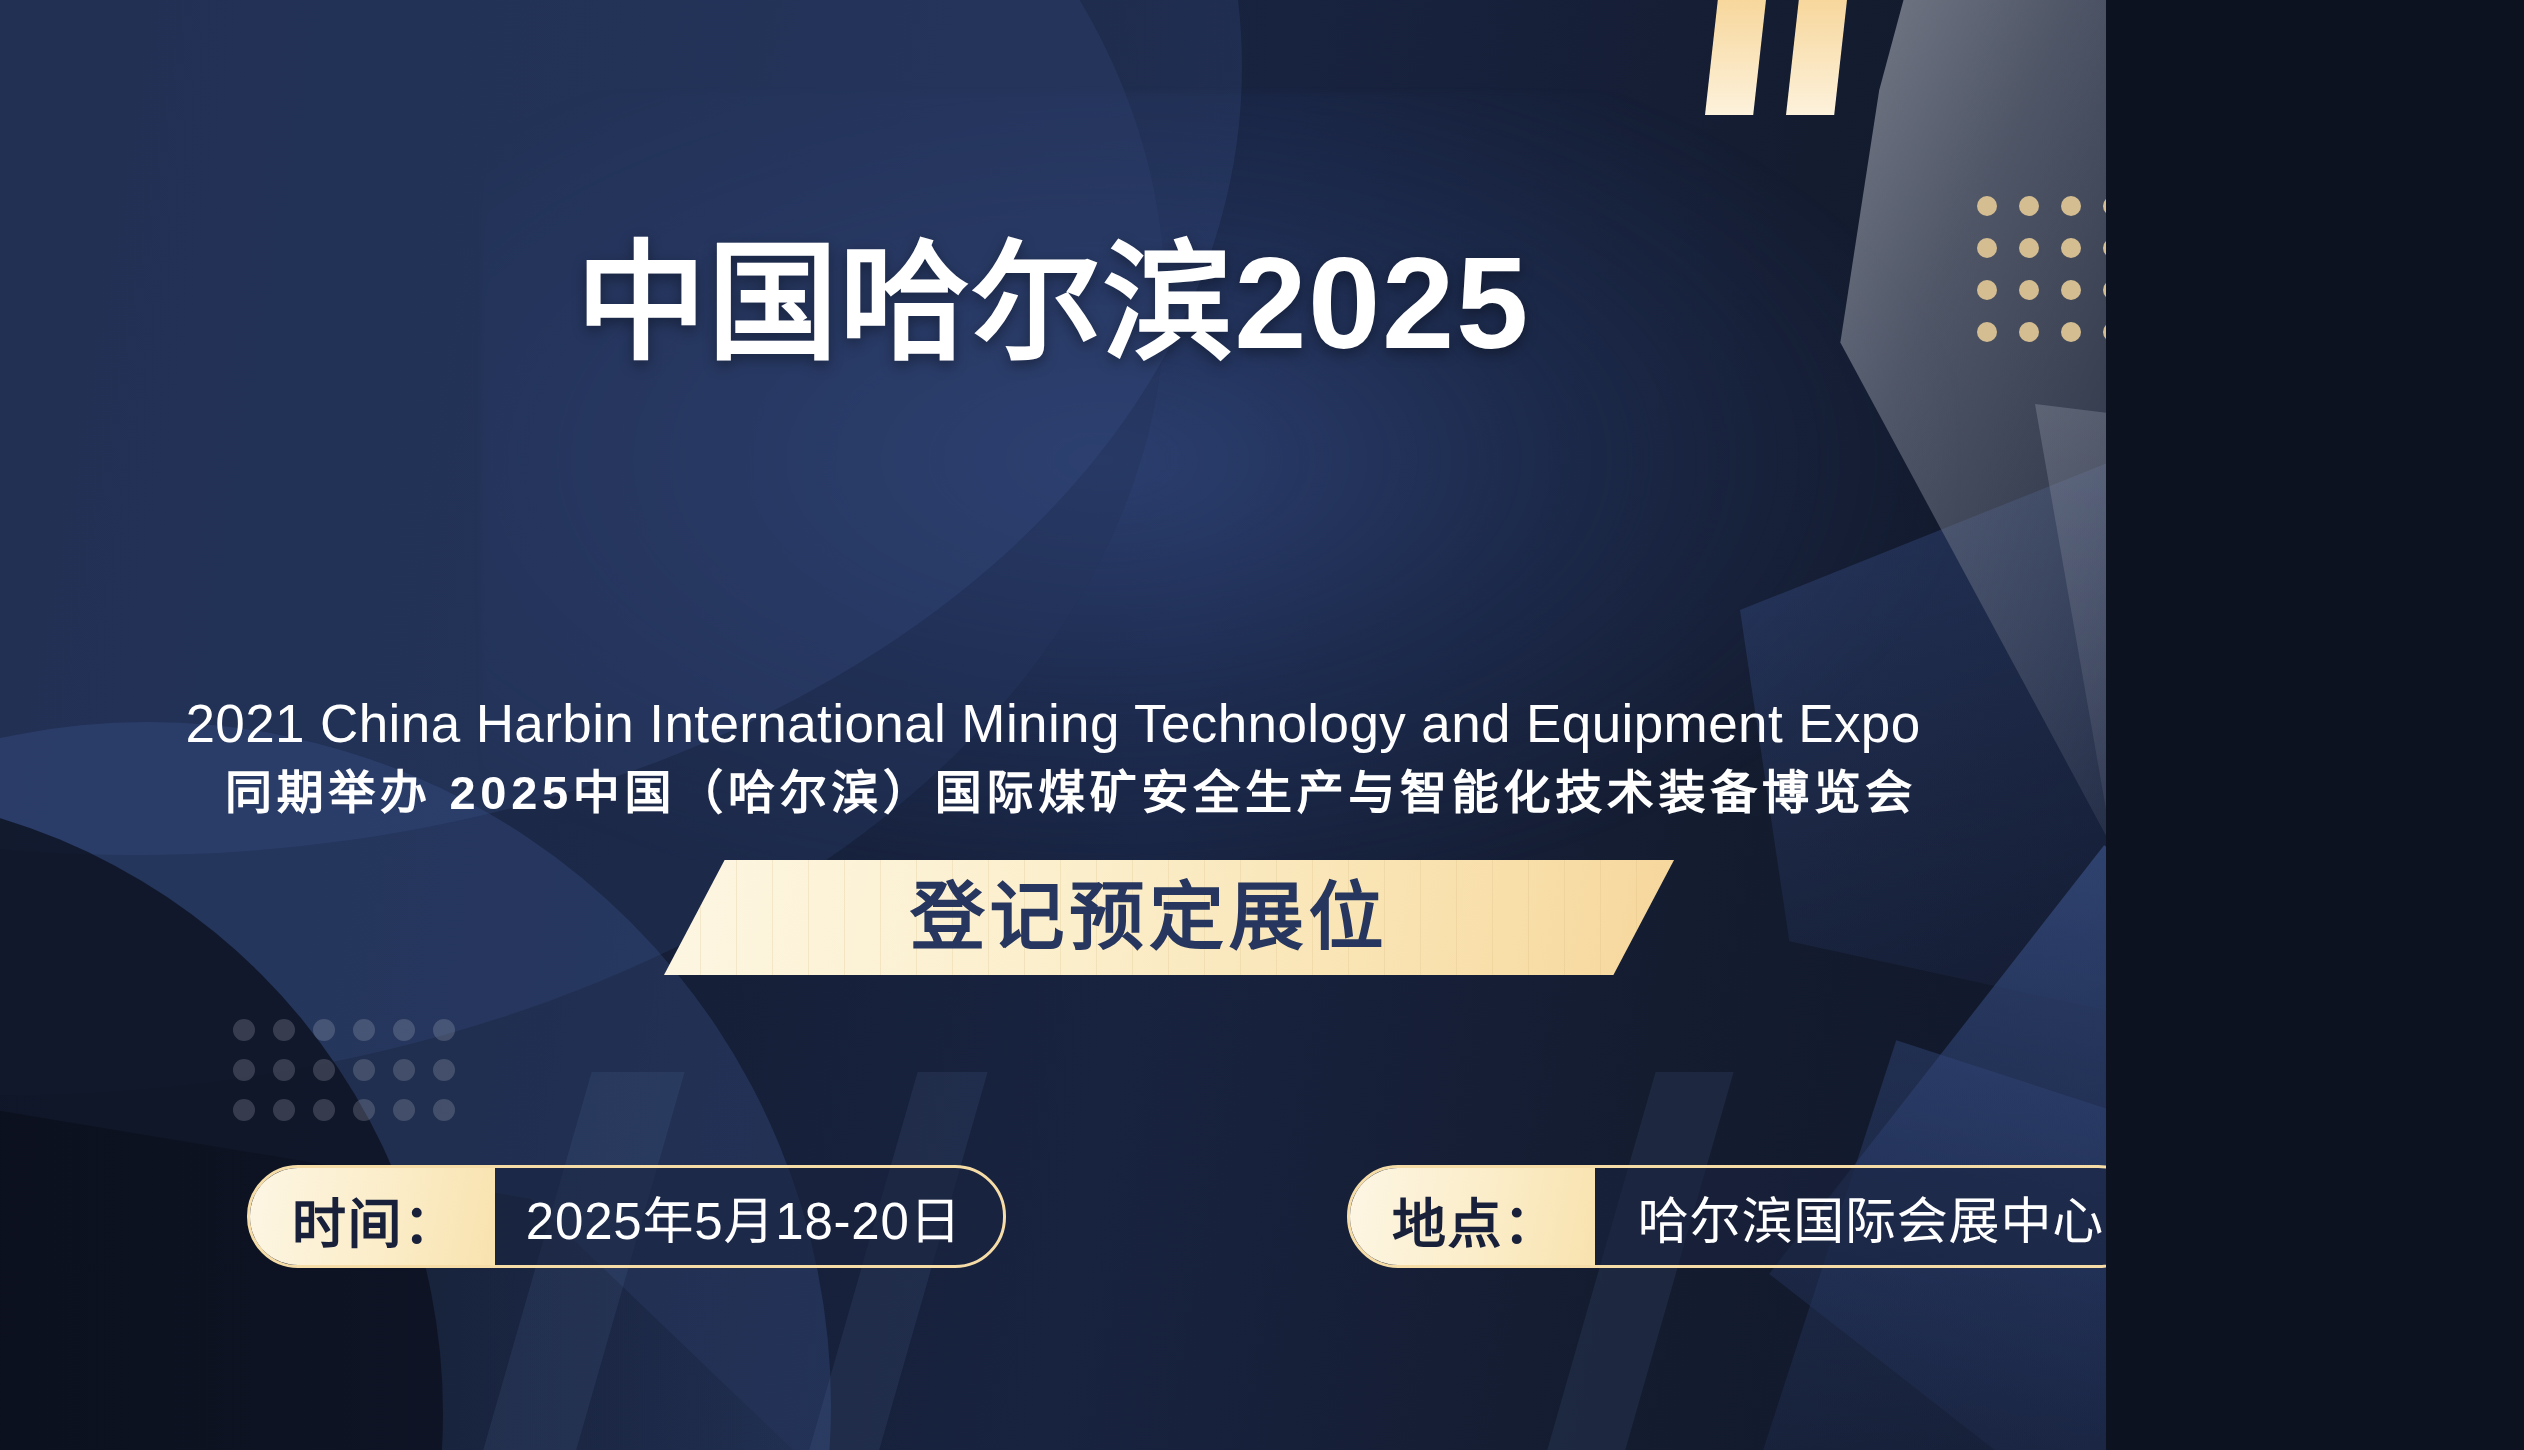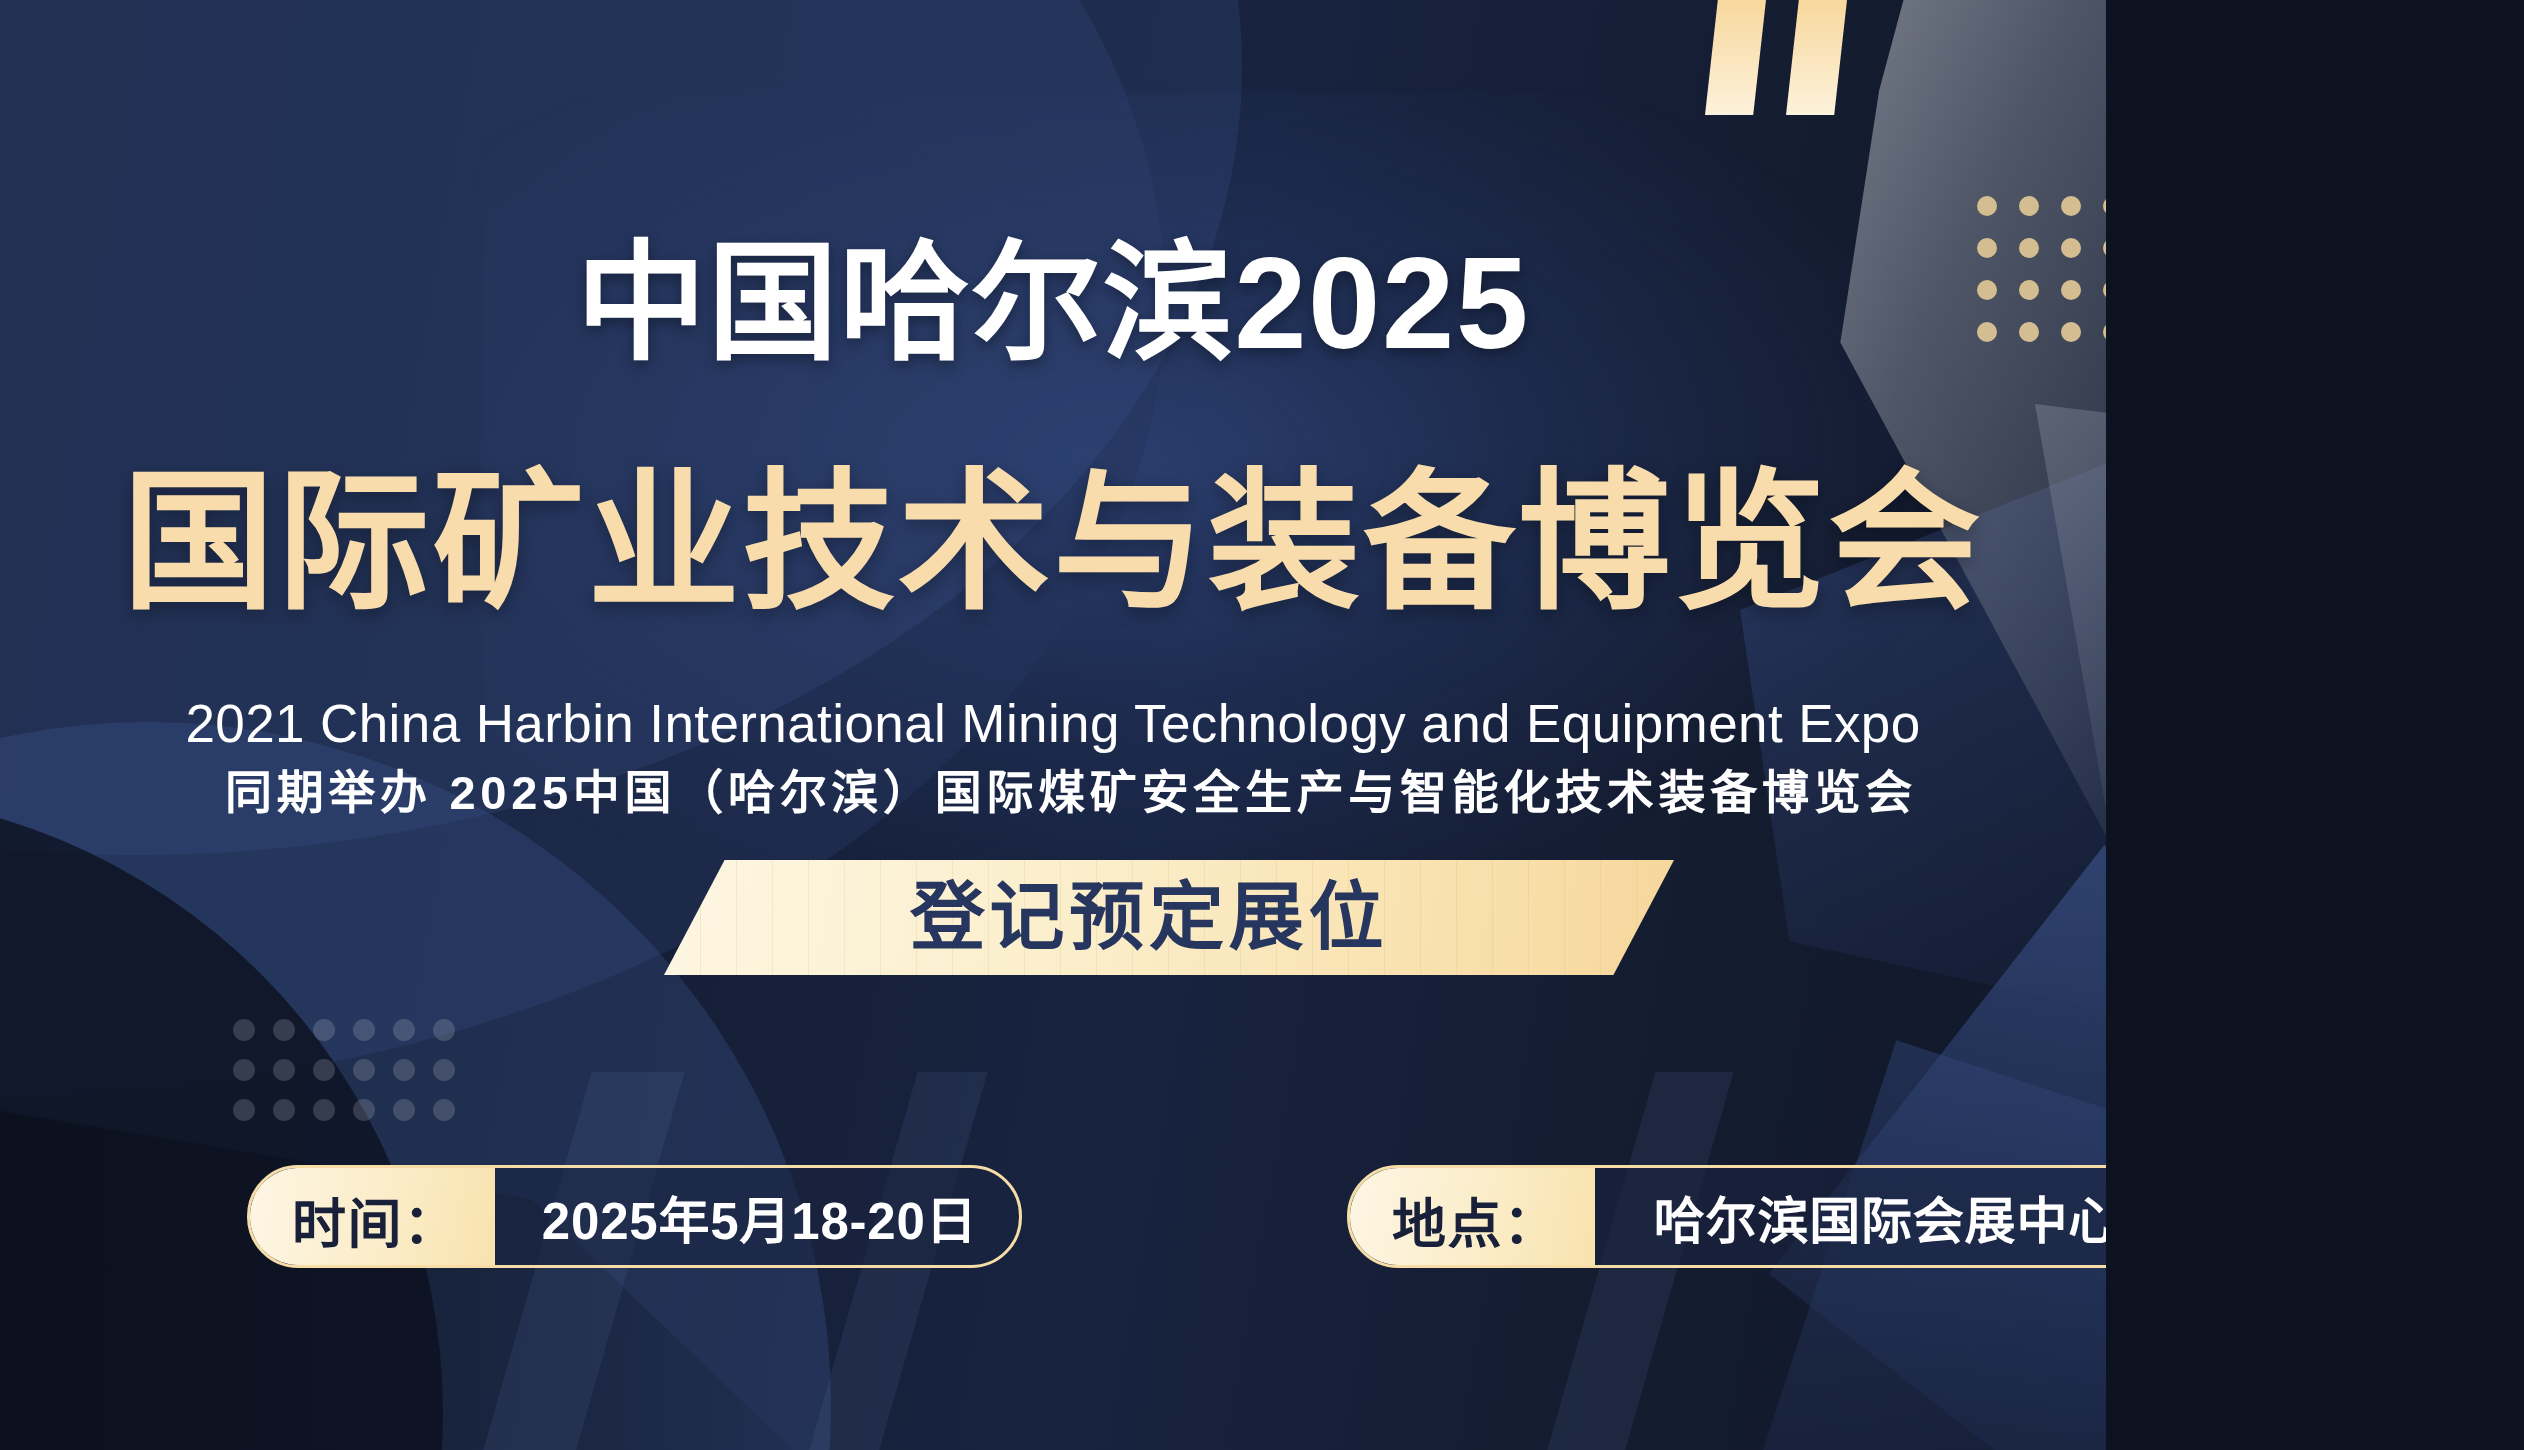--- a/index.html
+++ b/index.html
@@ -249,24 +249,23 @@
     font-weight:bold;
     letter-spacing:1.6px;
     white-space:nowrap;
   }
   .pill .value{
     display:flex;
     align-items:center;
     padding:0 42px 0 31px;
     color:#ffffff;
     font-size:51px;
-    font-weight:bold;
+    font-weight:normal;
     letter-spacing:0.8px;
     white-space:nowrap;
-    margin-left:16px;
   }
 
   #pill-date{left:247px; top:1165px;}
   #pill-venue{left:1347px; top:1165px;gap:12px;}
 </style>
 </head>
 <body>
 
 <div class="stage">
 
@@ -348,21 +347,20 @@
         <span></span>
         <span></span>
         <span></span>
       </div>
   </div>
 
   <div class="content">
 
     <div class="title-main">中国哈尔滨2025</div>
 
-    <div class="title-gold">国际矿业技术与装备博览会</div>
 
     <div class="title-en">2021 China Harbin International Mining Technology and Equipment Expo</div>
 
     <div class="title-sub-cn">同期举办 2025中国（哈尔滨）国际煤矿安全生产与智能化技术装备博览会</div>
 
     <div class="cta-wrap">
       <div class="cta-banner">
         <span class="cta-text">登记预定展位</span>
       </div>
     </div>

